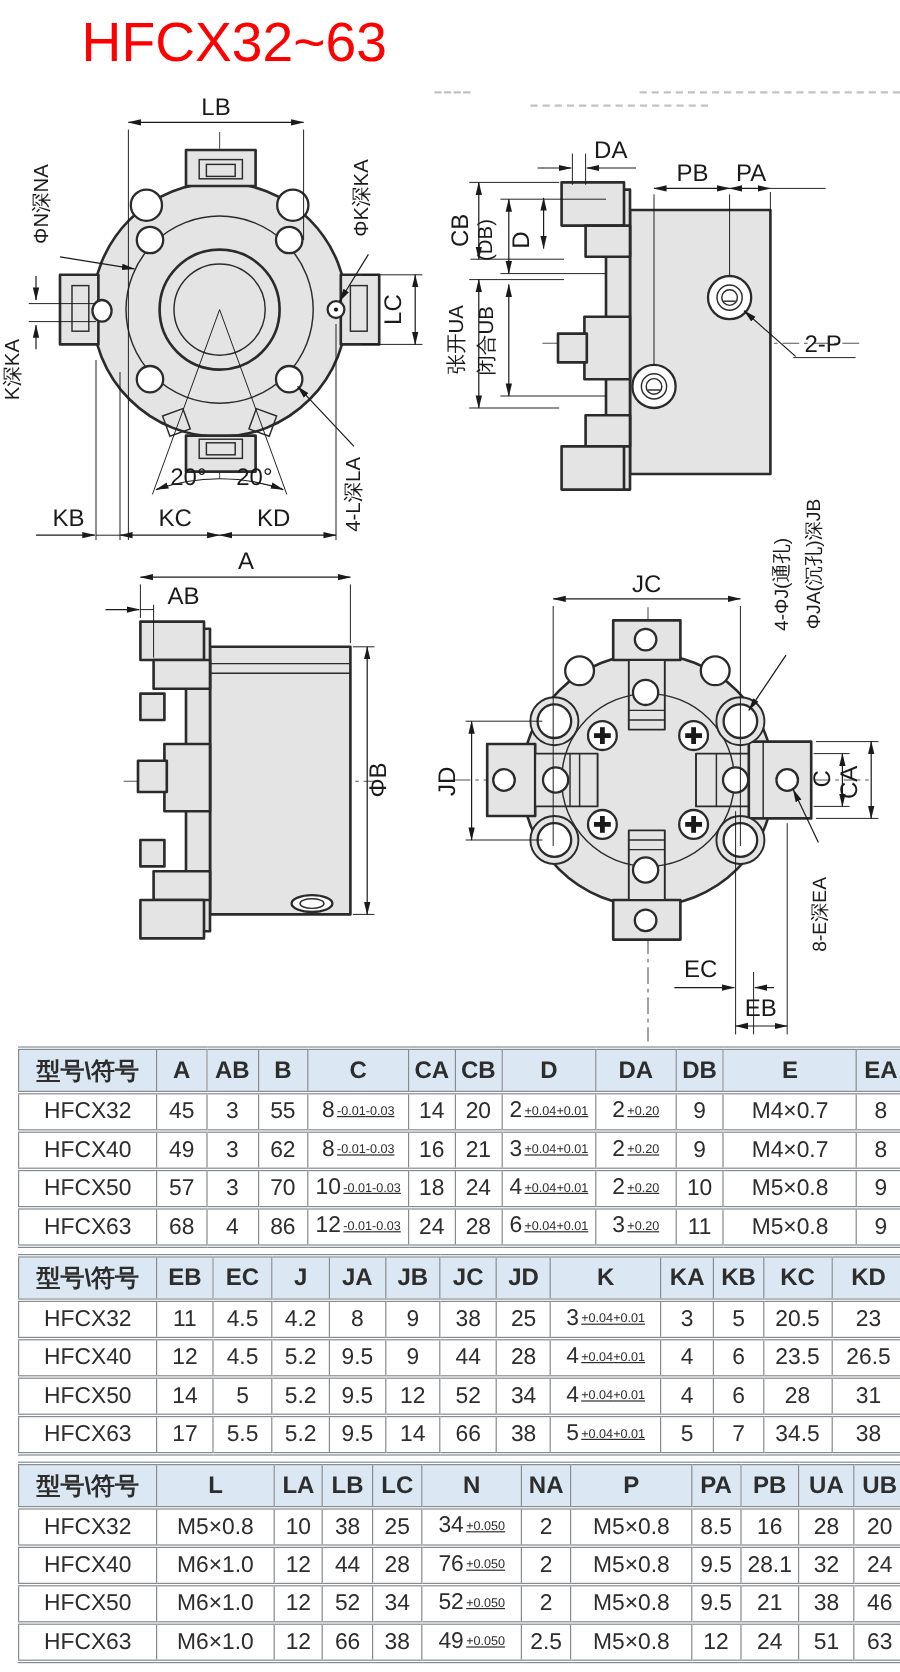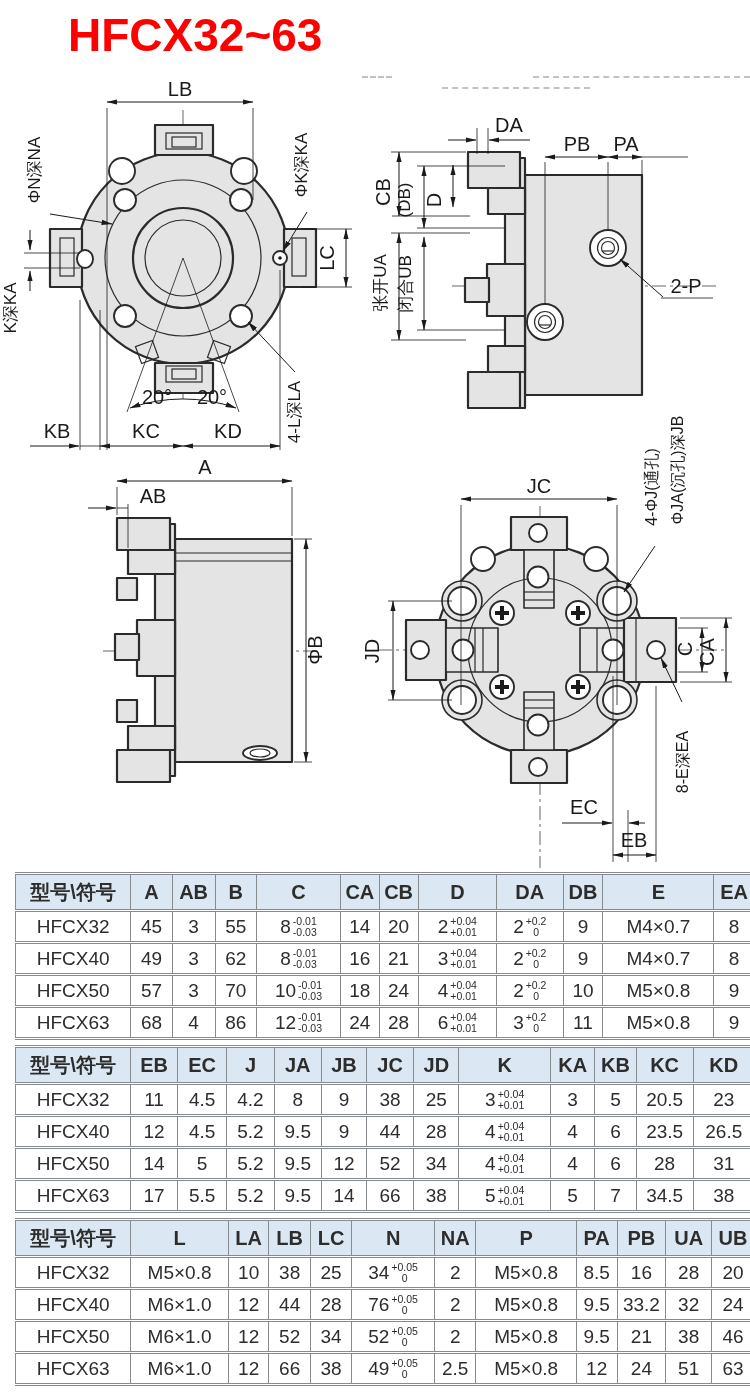--- a/index.html
+++ b/index.html
@@ -2,21 +2,21 @@
 <html><head>
 <meta charset="utf-8">
 <style>
   * { margin:0; padding:0; box-sizing:border-box; }
   body { background:#fff; }
   .page {
     position:relative; width:750px; height:1393px; background:#ffffff;
     font-family:"Liberation Sans","DejaVu Sans",sans-serif; overflow:hidden;
   }
   .title {
-    position:absolute; left:68px; top:8px; font-size:46px; font-weight:bold;
+    position:absolute; left:68px; top:8px; font-size:46px; font-weight:normal;
     color:#fe0000; letter-spacing:0; white-space:nowrap;
   }
   .dash { position:absolute; border-top:2px dashed #c2c2c2; height:0; }
   .dash1 { left:362px; top:76px; width:30px; }
   .dash2 { left:533px; top:76px; width:217px; }
   .dash3 { left:442px; top:87px; width:148px; }
   svg.draw { position:absolute; left:0; top:0; }
 
   
   .part  { fill:#e4e4e4; stroke:#2b2b2b; stroke-width:2.2; stroke-linejoin:round; }
@@ -36,21 +36,21 @@
   table { border-collapse:collapse; table-layout:fixed; width:740px; background:#fff; }
   table + table { margin-top:5px; }
   th, td {
     border:1px solid #868b90; border-top:3px double #868b90; border-bottom:3px double #868b90;
     text-align:center; vertical-align:middle; padding:0; white-space:nowrap; overflow:hidden;
     color:#2d2d2d;
   }
   th { background:#dbe8f4; font-size:20px; font-weight:bold; height:37px; }
   td { font-size:19px; height:32px; }
   .tv { display:inline-block; vertical-align:middle; }
-  .tol { display:inline-flex; flex-direction:column; vertical-align:middle; margin-left:2px; text-align:center; }
+  .tol { display:inline-flex; flex-direction:row; vertical-align:middle; margin-left:2px; text-align:center;text-decoration:underline; }
   .tol span { font-size:10.5px; line-height:1.08; display:block; }
 </style>
 </head>
 <body>
 
 <div class="page">
 
   <div class="title">HFCX32~63</div>
   <div class="dash dash1"></div>
   <div class="dash dash2"></div>
@@ -633,21 +633,21 @@
             <td>12</td>
             <td>44</td>
             <td>28</td>
             <td><span class="tv">76</span><span class="tol">
                 <span>+0.05</span>
                 <span>0</span>
               </span></td>
             <td>2</td>
             <td>M5×0.8</td>
             <td>9.5</td>
-            <td>33.2</td>
+            <td>28.1</td>
             <td>32</td>
             <td>24</td>
           </tr>
           <tr>
             <td>HFCX50</td>
             <td>M6×1.0</td>
             <td>12</td>
             <td>52</td>
             <td>34</td>
             <td><span class="tv">52</span><span class="tol">

